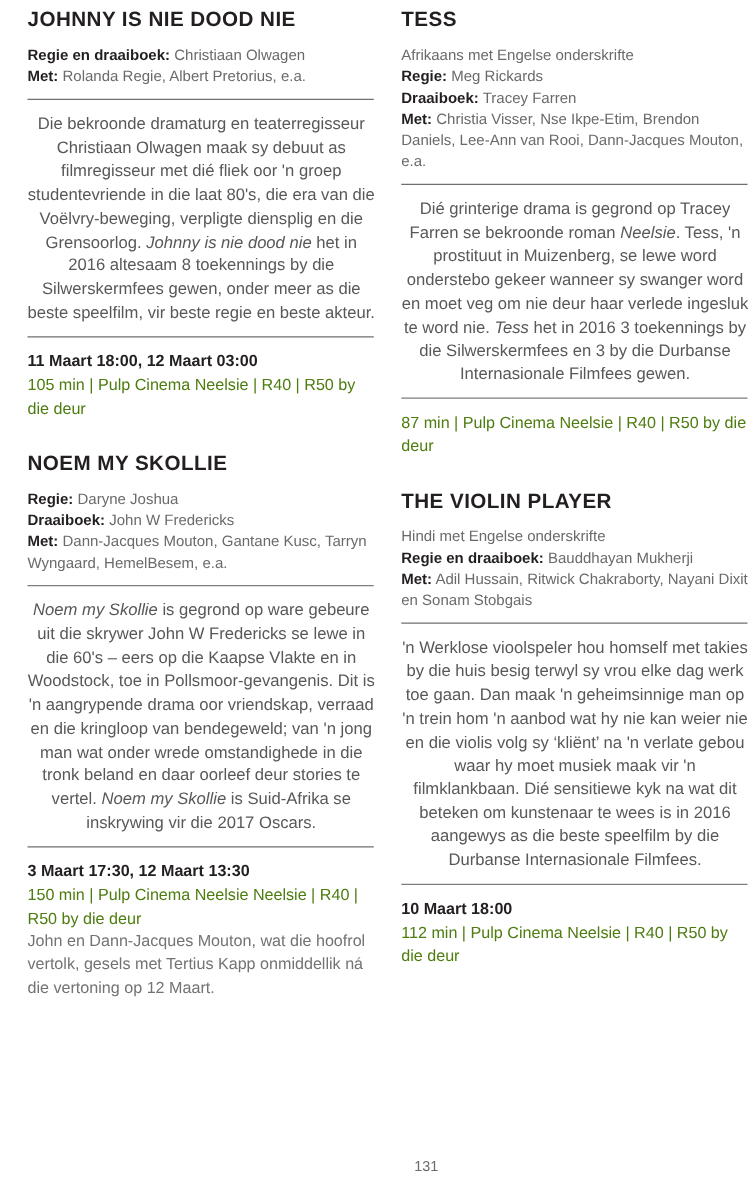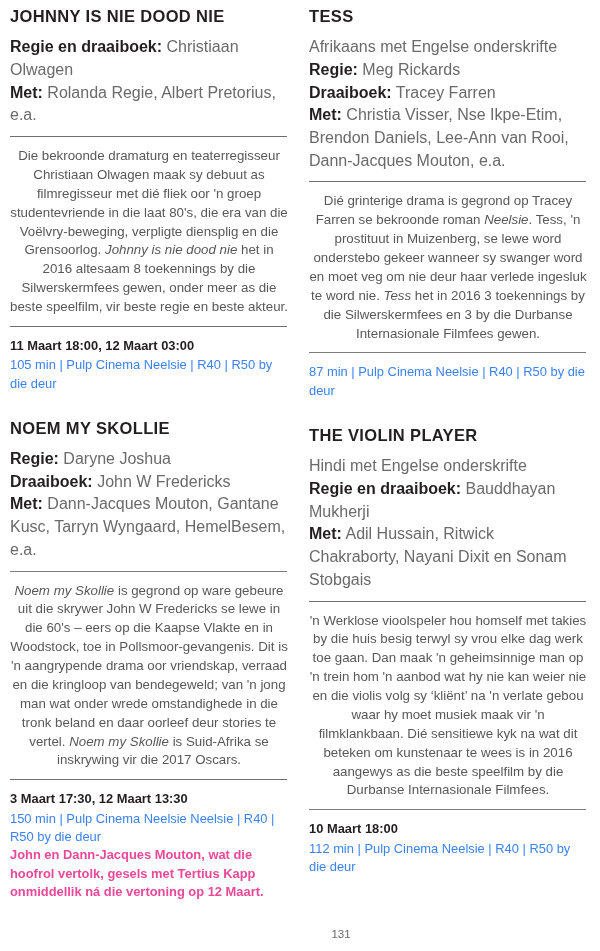--- a/index.html
+++ b/index.html
@@ -27,38 +27,38 @@
     top: 0;
     width: 600px;
     display: flex;
     flex-direction: row;
     align-items: flex-start;
   }
   .column {
     width: 278px;
     box-sizing: border-box;
   }
-  .column.left { margin-left: 10px; }
+  .column.left { margin-left: 22px; }
   .column.right { margin-left: 21px; }
 
   .entry { margin-bottom: 26px; }
 
   .entry-title {
     font-size: 16.5px;
     font-weight: bold;
     color: #231f20;
     letter-spacing: 0.35px;
     line-height: 1.1;
     margin: 0 0 11px 0;
     text-transform: uppercase;
   }
   .entry.top .entry-title { margin-top: 7px; }
 
   .credits {
-    font-size: 16px;
+    font-size: 12px;
     line-height: 1.42;
     color: #6a6a6c;
     margin: 0;
   }
   .credits .lbl {
     font-weight: bold;
     color: #231f20;
   }
   .credits .lang { display: block; }
   .credits .crow { display: block; }
@@ -86,28 +86,28 @@
   .screening { margin: 0; }
   .screening .times {
     font-size: 12.9px;
     font-weight: bold;
     color: #231f20;
     line-height: 1.42;
     margin: 0 0 1px 0;
   }
   .screening .meta {
     font-size: 12.9px;
-    color: #3b82f6;
+    color: #4d7c0f;
     line-height: 1.42;
     margin: 0;
   }
   .screening .note {
     font-size: 12.9px;
-    font-weight: bold;
-    color: #ec4899;
+    font-weight: normal;
+    color: #737373;
     line-height: 1.42;
     margin: 0;
   }
 
   .page-number {
     position: absolute;
     left: 0;
     top: 928px;
     width: 600px;
     text-align: center;

